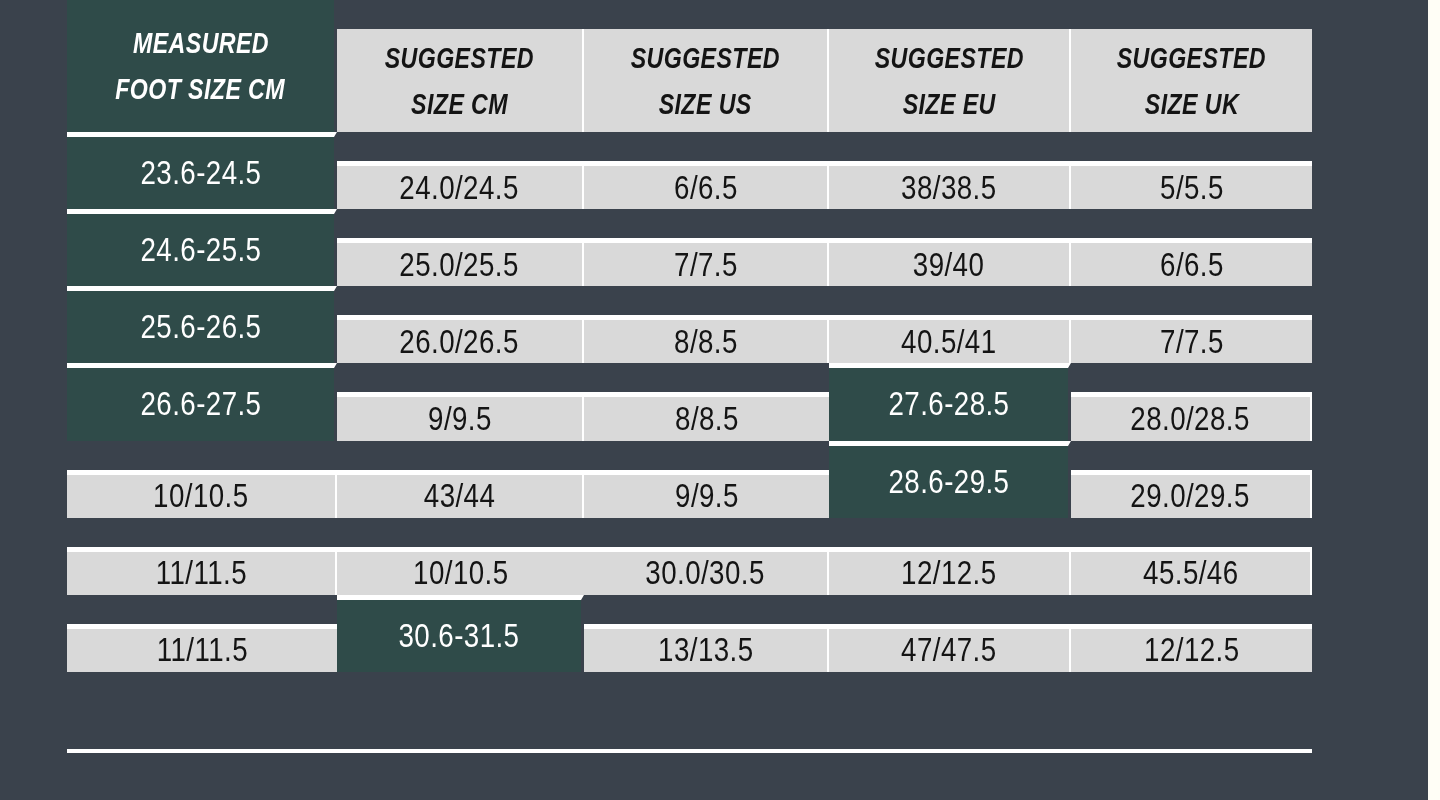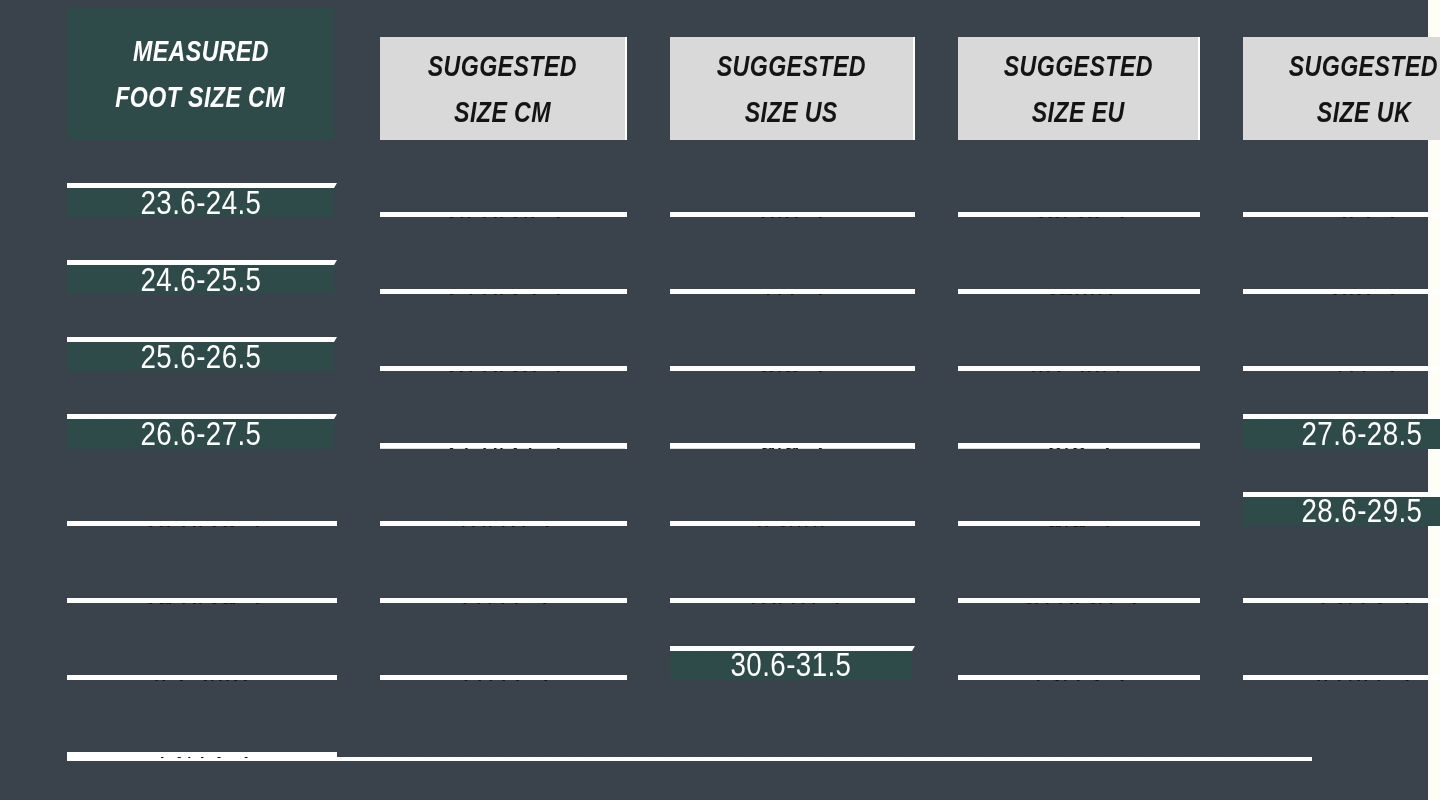--- a/index.html
+++ b/index.html
@@ -16,26 +16,25 @@
   body{
     width:1440px;height:800px;overflow:hidden;position:relative;
     background:var(--background);
     font-family:"Liberation Sans", sans-serif;
   }
   .right-strip{
     position:absolute;top:0;right:0;width:12px;height:800px;
     background:var(--edge-strip);
   }
   .size-table{
-    position:absolute;left:67px;top:8px;width:1245px;height:753px;
+    position:absolute;left:67px;top:0;width:1245px;height:753px;
     display:grid;
     grid-template-columns:270px 247px 245px 242px 241px;
     grid-template-rows:132px repeat(8,1fr);
     border-bottom:4px solid var(--line-white);
-    gap:43px;
   }
   .cell{
     display:flex;flex-direction:column;align-items:center;justify-content:center;
     overflow:hidden;
   }
   .teal{background:var(--teal);color:var(--text-white);}
   .gray{background:var(--cell-gray);color:var(--text-dark);margin-top:29px;}
   .c1{border-right:3px solid var(--background);}
   .c2,.c3,.c4{border-right:2px solid var(--line-white);}
   .sep{border-top:5px solid var(--line-white);}
@@ -123,23 +122,20 @@
   <div class="cell gray c4 sep">
       <span class="val">40.5/41</span>
     </div>
   <div class="cell gray c5 sep">
       <span class="val">7/7.5</span>
     </div>
 
   <div class="cell teal c1 sep">
       <span class="val">26.6-27.5</span>
     </div>
-  <div class="cell gray c2 sep">
-      <span class="val">27.0/27.5</span>
-    </div>
   <div class="cell gray c3 sep">
       <span class="val">9/9.5</span>
     </div>
   <div class="cell gray c5 sep">
       <span class="val">8/8.5</span>
     </div>
 
   <div class="cell teal c1 sep">
       <span class="val">27.6-28.5</span>
     </div>

